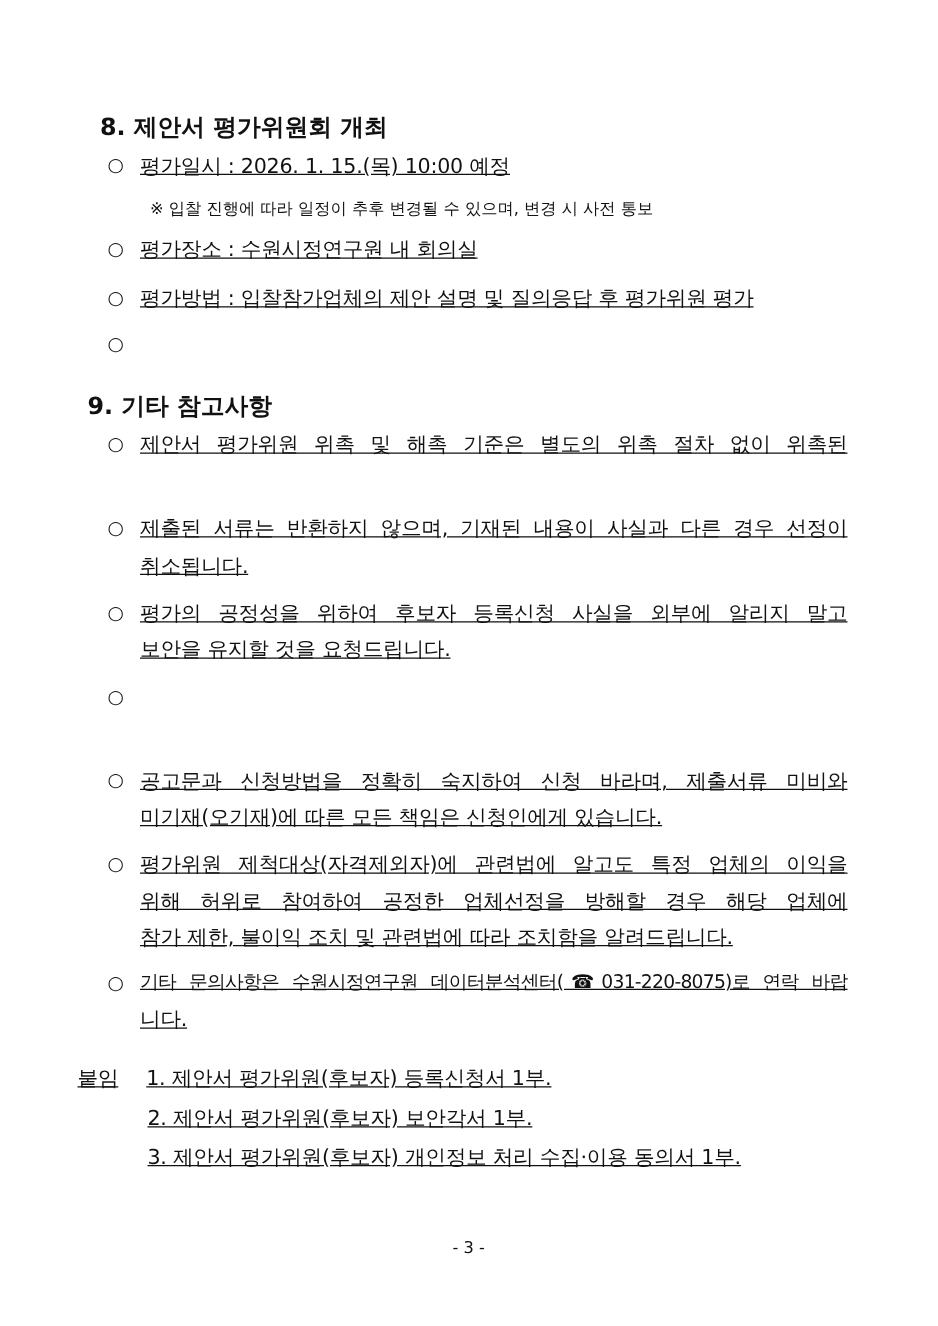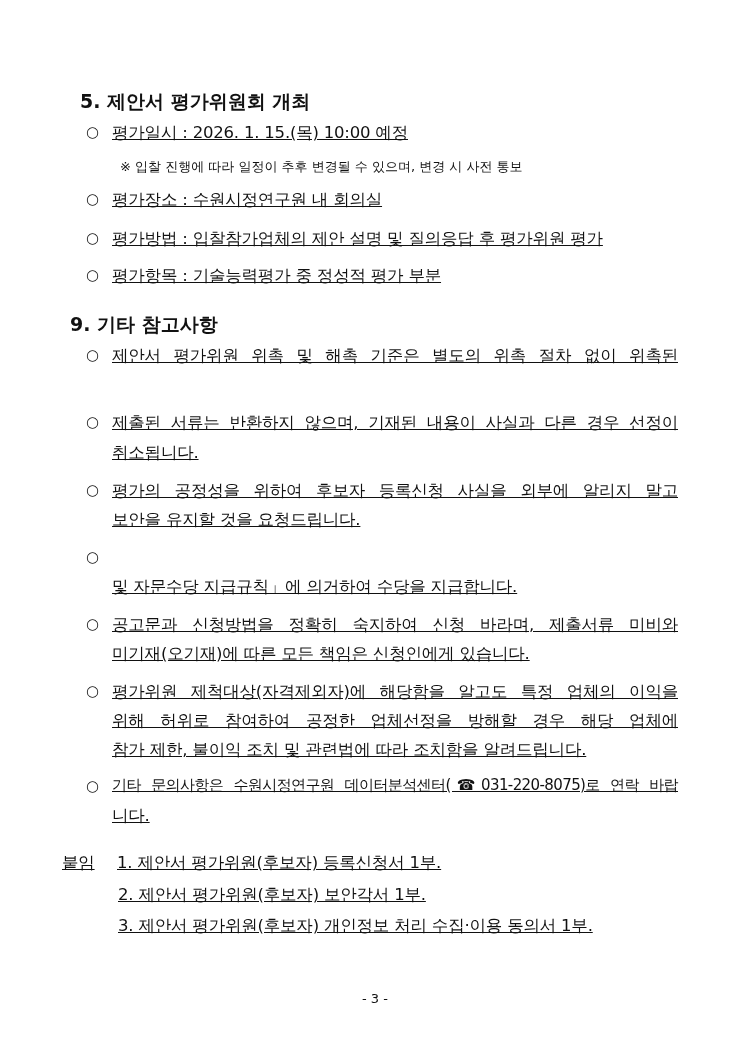--- a/index.html
+++ b/index.html
@@ -20,58 +20,56 @@
   }
   .note { position: absolute; font-size: 13px; white-space: nowrap; }
   .justify { text-align: justify; text-align-last: justify; white-space: normal; }
   .pagenum { position: absolute; left: 0; width: 750px; text-align: center; top: 991px; font-size: 13px; }
 </style>
 </head>
 <body>
 
 <div class="page">
 
-  <div class="h" style="left:80px; top:89px;">5. 제안서 평가위원회 개최</div>
+  <div class="h" style="left:80px; top:89px;">8. 제안서 평가위원회 개최</div>
 
   <div class="bullet" style="left:86px; top:123px;">○</div>
   <div class="line" style="left:112px; top:122px;">평가일시 : 2026. 1. 15.(목) 10:00 예정</div>
 
   <div class="note" style="left:120px; top:158px;">※ 입찰 진행에 따라 일정이 추후 변경될 수 있으며, 변경 시 사전 통보</div>
 
   <div class="bullet" style="left:86px; top:190px;">○</div>
   <div class="line" style="left:112px; top:189px;">평가장소 : 수원시정연구원 내 회의실</div>
 
   <div class="bullet" style="left:86px; top:229px;">○</div>
   <div class="line" style="left:112px; top:228px;">평가방법 : 입찰참가업체의 제안 설명 및 질의응답 후 평가위원 평가</div>
 
   <div class="bullet" style="left:86px; top:266px;">○</div>
-  <div class="line" style="left:112px; top:265px;">평가항목 : 기술능력평가 중 정성적 평가 부분</div>
 
   <div class="h" style="left:70px; top:312px;">9. 기타 참고사항</div>
 
   <div class="bullet" style="left:86px; top:346px;">○</div>
   <div class="line justify" style="left:112px; top:345px; width:566px;">제안서 평가위원 위촉 및 해촉 기준은 별도의 위촉 절차 없이 위촉된</div>
 
   <div class="bullet" style="left:86px; top:413px;">○</div>
   <div class="line justify" style="left:112px; top:412px; width:566px;">제출된 서류는 반환하지 않으며, 기재된 내용이 사실과 다른 경우 선정이</div>
   <div class="line" style="left:112px; top:442px;">취소됩니다.</div>
 
   <div class="bullet" style="left:86px; top:481px;">○</div>
   <div class="line justify" style="left:112px; top:480px; width:566px;">평가의 공정성을 위하여 후보자 등록신청 사실을 외부에 알리지 말고</div>
   <div class="line" style="left:112px; top:509px;">보안을 유지할 것을 요청드립니다.</div>
 
   <div class="bullet" style="left:86px; top:548px;">○</div>
-  <div class="line" style="left:112px; top:576px;">및 자문수당 지급규칙」에 의거하여 수당을 지급합니다.</div>
 
   <div class="bullet" style="left:86px; top:615px;">○</div>
   <div class="line justify" style="left:112px; top:614px; width:566px;">공고문과 신청방법을 정확히 숙지하여 신청 바라며, 제출서류 미비와</div>
   <div class="line" style="left:112px; top:643px;">미기재(오기재)에 따른 모든 책임은 신청인에게 있습니다.</div>
 
   <div class="bullet" style="left:86px; top:682px;">○</div>
-  <div class="line justify" style="left:112px; top:681px; width:566px;">평가위원 제척대상(자격제외자)에 해당함을 알고도 특정 업체의 이익을</div>
+  <div class="line justify" style="left:112px; top:681px; width:566px;">평가위원 제척대상(자격제외자)에 관련법에 알고도 특정 업체의 이익을</div>
   <div class="line justify" style="left:112px; top:710px; width:566px;">위해 허위로 참여하여 공정한 업체선정을 방해할 경우 해당 업체에</div>
   <div class="line" style="left:112px; top:739px;">참가 제한, 불이익 조치 및 관련법에 따라 조치함을 알려드립니다.</div>
 
   <div class="bullet" style="left:86px; top:777px;">○</div>
   <div class="line justify" style="left:112px; top:776px; width:566px; font-size:15px; letter-spacing:-0.6px;">기타 문의사항은 수원시정연구원 데이터분석센터(☎031-220-8075)로 연락 바랍</div>
   <div class="line" style="left:112px; top:805px;">니다.</div>
 
   <div class="line" style="left:62px; top:852px;">붙임</div>
   <div class="line" style="left:117px; top:852px;">1. 제안서 평가위원(후보자) 등록신청서 1부.</div>
   <div class="line" style="left:118px; top:884px;">2. 제안서 평가위원(후보자) 보안각서 1부.</div>

